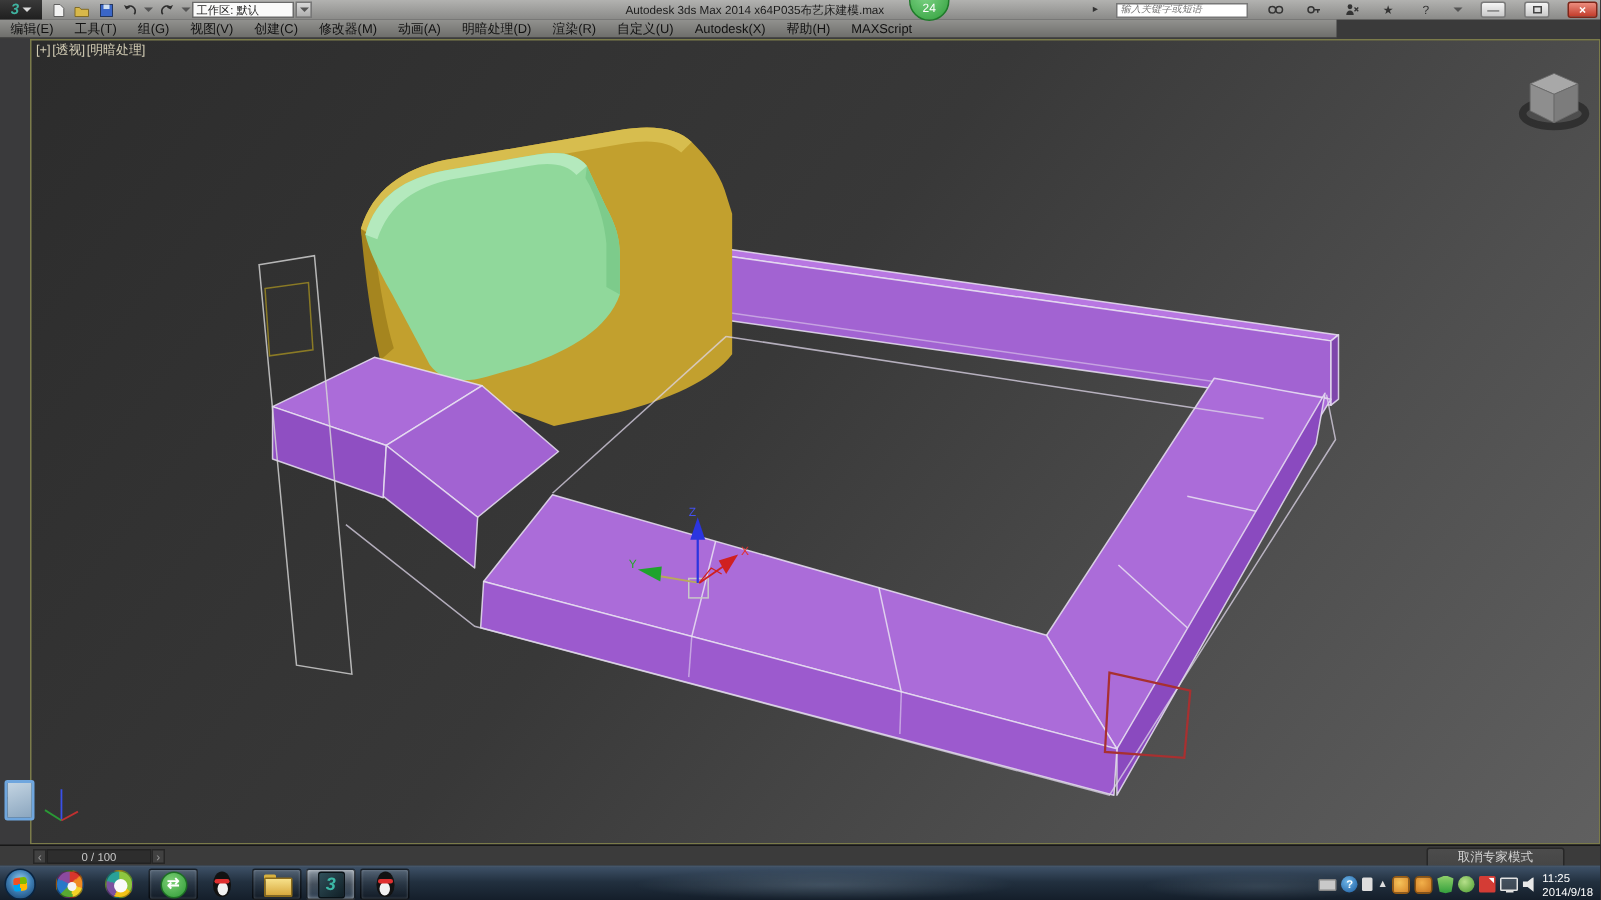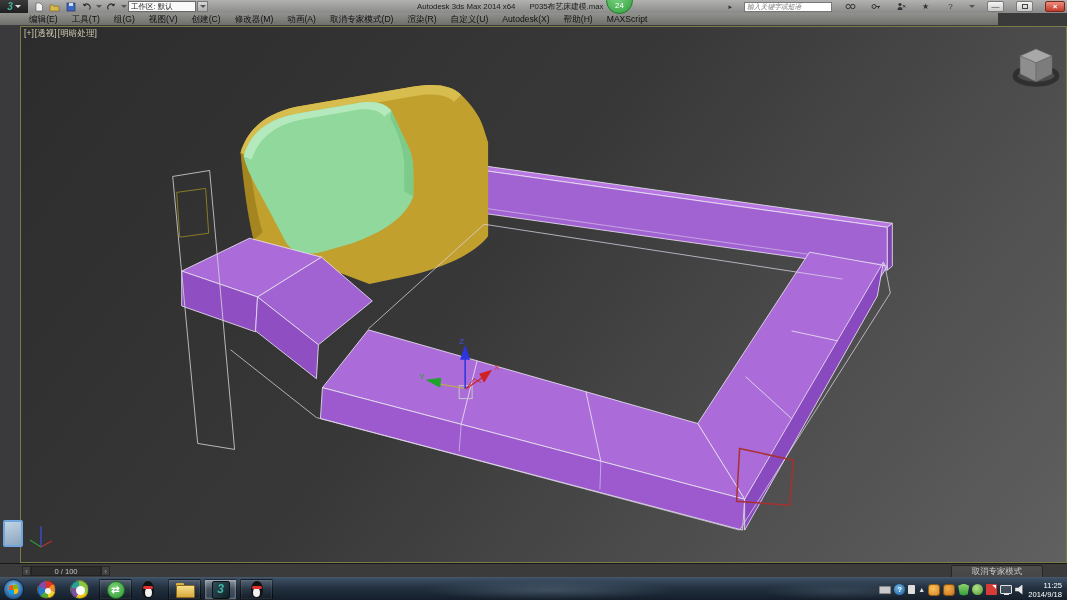--- a/index.html
+++ b/index.html
@@ -9,36 +9,36 @@
 
 .titlebar{position:absolute;left:0;top:0;width:1067px;height:13px;background:linear-gradient(#b2b2b0,#8a8a88);z-index:40}
 .logo-btn{position:absolute;left:0;top:0;width:28px;height:13px;background:linear-gradient(#3a3a3a,#1f1f1f);display:flex;align-items:center;justify-content:center;gap:2px}
 .logo-glyph{color:#3fb3a0;font-size:10px;font-weight:bold;font-style:italic;line-height:11px}
 .caret{width:0;height:0;border-left:3px solid transparent;border-right:3px solid transparent;border-top:3px solid #555}
 .caret.lt{border-top-color:#ddd}
 .qa{position:absolute;left:32px;top:1px;display:flex;align-items:center;gap:3px}
 .qa .ic{width:13px;height:11px;display:flex;align-items:center;justify-content:center;border-radius:2px}
 .combo{position:absolute;left:128px;top:1px;width:68px;height:11px;background:#fafafa;border:1px solid #6a6a6a;font-size:7.5px;line-height:9px;color:#222;padding:0 2px;white-space:nowrap;overflow:hidden}
 .combo-caret{position:absolute;left:197px;top:1px;width:11px;height:11px;background:linear-gradient(#d8d8d8,#aeaeae);border:1px solid #777;display:flex;align-items:center;justify-content:center}
-.titles{position:absolute;left:417px;top:0;height:13px;display:flex;align-items:center;gap:14px}
+.titles{position:absolute;left:417px;top:0;height:13px;display:flex;align-items:center;}
 .t-app,.t-file{font-size:7.8px;color:#1c1c1c;white-space:nowrap}
 .badge{position:absolute;left:606px;top:-13px;width:27px;height:27px;border-radius:50%;background:radial-gradient(circle at 40% 35%,#7fd487,#2f9e3a);border:1px solid #1f7a2a;z-index:60;display:flex;align-items:flex-end;justify-content:center;padding-bottom:3px}
 .badge span{color:#fff;font-size:8px;font-weight:normal;line-height:8px}
 .tb-right{position:absolute;right:2px;top:1px;display:flex;align-items:center;gap:12px}
 .mini-arrow{font-size:7px;color:#333;line-height:10px}
 .search-box{width:88px;height:10px;background:#fff;border:1px solid #777;font-size:6.8px;font-style:italic;color:#999;padding:0 2px;font-family:"Liberation Sans",sans-serif}
 .tb-ic{width:13px;height:11px;display:flex;align-items:center;justify-content:center;font-size:8px;color:#333;border-radius:2px}
 .winbtn{height:11px;border:1px solid #7a7a7a;border-radius:2px;background:linear-gradient(#f5f5f5,#c9c9c9);display:flex;align-items:center;justify-content:center;font-size:8px;color:#333}
 .winbtn.min{width:17px}
 .winbtn.max{width:17px}
 .winbtn.close{width:20px;background:linear-gradient(#ec8d7e,#c23b2a);border-color:#7e2619;color:#fff;font-weight:bold}
 .restore-box{width:6px;height:5px;border:1px solid #444;background:transparent}
 
 
-.menubar{position:absolute;left:0;top:13px;width:998px;height:13px;background:linear-gradient(#92928f,#6e6e6b);border-bottom:1px solid #3c3c3c;display:flex;align-items:center;padding-left:22px;z-index:35}
+.menubar{position:absolute;left:0;top:13px;width:891px;height:13px;background:linear-gradient(#92928f,#6e6e6b);border-bottom:1px solid #3c3c3c;display:flex;align-items:center;z-index:35}
 .menu-item{font-size:8.6px;color:#111;padding:0 7px;line-height:13px;white-space:nowrap;cursor:default}
 
 
 .workarea{position:absolute;left:0;top:26px;width:1067px;height:537px;background:#38383a}
 .side-strip{position:absolute;left:0;top:0;width:20px;height:537px;background:#3a3a3c}
 .expand-btn{position:absolute;left:4px;top:505px;width:13px;height:13px;background:linear-gradient(#555,#3d3d3d);border:1px solid #1c1c1c;border-radius:2px;color:#ccc;font-size:7px;line-height:11px;text-align:center;z-index:20}
 .layout-tab{position:absolute;left:3px;top:520px;width:20px;height:27px;border:2px solid #6fa6de;border-radius:2px;background:linear-gradient(160deg,#c3d4e2,#8ba6bf);z-index:50}
 .viewport{position:absolute;left:20px;top:0;width:1047px;height:537px;border:1px solid #7b7b4a;background:linear-gradient(128deg,#2c2c2c 0%,#383838 45%,#4f4f4f 75%,#606060 100%)}
 .vp-label{position:absolute;left:3px;top:1px;font-size:8.6px;color:#d2ccb4;z-index:10;display:flex;gap:1px}
 .vp-label span{cursor:default}
@@ -82,21 +82,21 @@
 .up-arrow{color:#ddd;font-size:7px;line-height:9px}
 .sg1{width:12px;height:12px;border-radius:3px;background:radial-gradient(circle at 40% 35%,#f6c35a,#d8862a);border:1px solid #9a5c12}
 .sg2{width:12px;height:12px;border-radius:3px;background:radial-gradient(circle at 40% 35%,#f2b04a,#c87420);border:1px solid #8a5210}
 .shield{width:11px;height:12px;background:linear-gradient(#8fd06a,#2f9e3a);clip-path:polygon(50% 0,100% 18%,86% 92%,50% 100%,14% 92%,0 18%)}
 .leaf{width:11px;height:11px;border-radius:50%;background:radial-gradient(circle at 40% 35%,#b6e08a,#4a9a2e)}
 .redflag{width:11px;height:11px;background:#d43c35;border-radius:1px;position:relative}
 .redflag::after{content:"";position:absolute;right:1px;top:1px;width:4px;height:4px;background:#fff;clip-path:polygon(0 0,100% 0,100% 100%)}
 .monitor{width:12px;height:9px;border:1px solid #e2e2e2;border-radius:1px;background:rgba(255,255,255,.15);position:relative}
 .monitor::after{content:"";position:absolute;left:3px;bottom:-2px;width:5px;height:1.5px;background:#e2e2e2}
 .speaker{width:10px;height:10px;background:#e8e8e8;clip-path:polygon(0 32%,32% 32%,72% 0,72% 100%,32% 68%,0 68%)}
-.clock{text-align:right;color:#fff;font-size:7.6px;line-height:9px;padding-right:3px;white-space:nowrap}
+.clock{text-align:left;color:#fff;font-size:7.6px;line-height:9px;padding-right:3px;white-space:nowrap}
 </style>
 </head>
 <body>
 
 <div class="screen">
 
   <div class="titlebar">
     <div class="logo-btn">
       <span class="logo-glyph">3</span>
       <span class="caret lt"></span>
@@ -191,21 +191,21 @@
   </div>
 
   <div class="menubar">
     <span class="menu-item">编辑(E)</span>
     <span class="menu-item">工具(T)</span>
     <span class="menu-item">组(G)</span>
     <span class="menu-item">视图(V)</span>
     <span class="menu-item">创建(C)</span>
     <span class="menu-item">修改器(M)</span>
     <span class="menu-item">动画(A)</span>
-    <span class="menu-item">取消专家模式(D)</span>
+    <span class="menu-item">明暗处理(D)</span>
     <span class="menu-item">渲染(R)</span>
     <span class="menu-item">自定义(U)</span>
     <span class="menu-item">Autodesk(X)</span>
     <span class="menu-item">帮助(H)</span>
     <span class="menu-item">MAXScript</span>
   </div>
 
   <div class="workarea">
     <div class="side-strip"></div>
     <div class="viewport">

